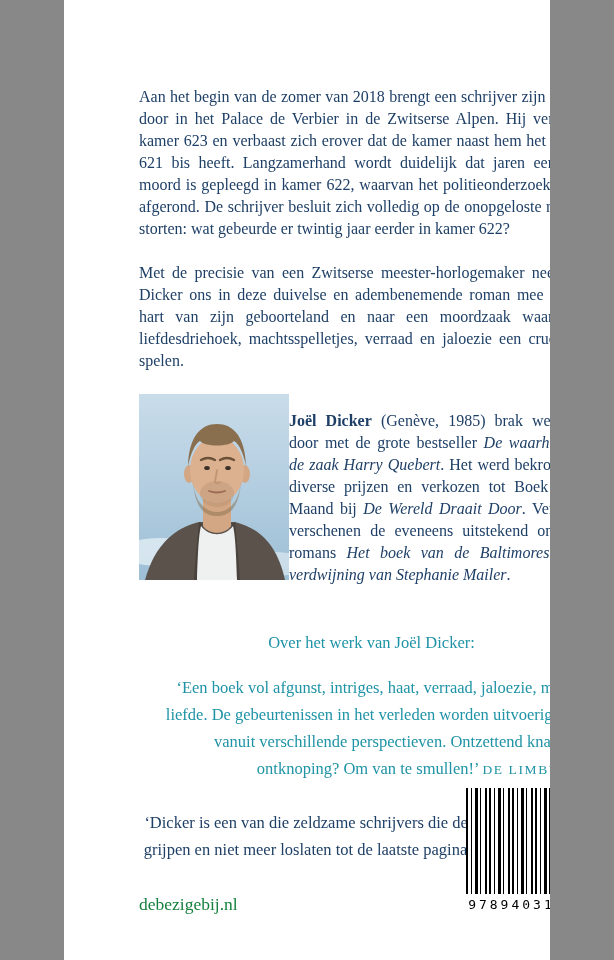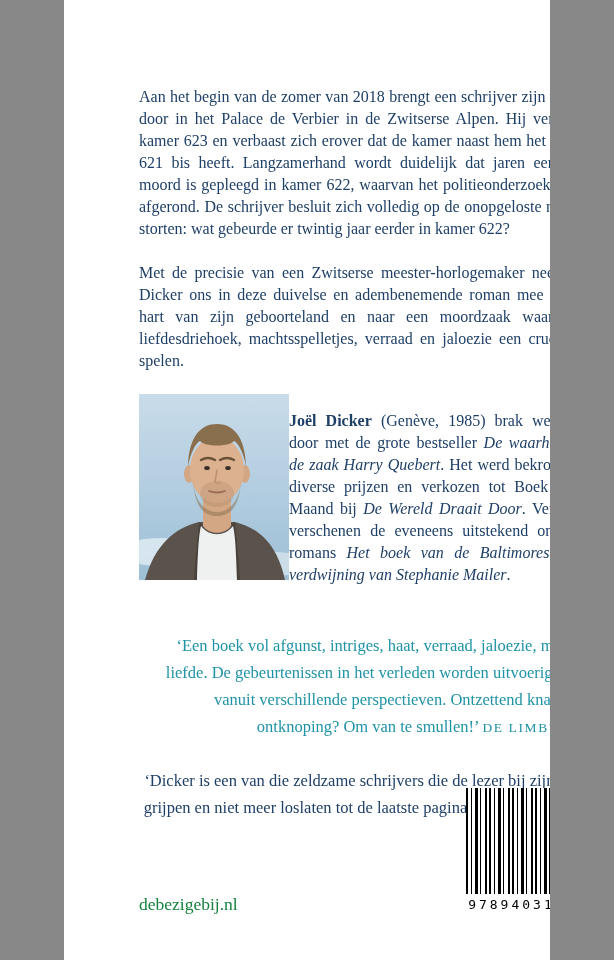--- a/index.html
+++ b/index.html
@@ -130,20 +130,21 @@
           <path d="M78,76 L76,88 Q78.5,90.5 81,88" stroke="#c09270" stroke-width="1.6" fill="none" stroke-linecap="round"></path>
 
           <path d="M70,97 Q78,100 86,97" stroke="#9c6b54" stroke-width="1.8" fill="none" stroke-linecap="round"></path>
         </svg>
       </div>
       <p class="bio-text">
         <span class="b">Joël Dicker</span><span> (Genève, 1985) brak wereldwijd door met de grote bestseller </span><span class="i">De waarheid over de zaak Harry Quebert</span><span>. Het werd bekroond met diverse prijzen en verkozen tot Boek van de Maand bij </span><span class="i">De Wereld Draait Door</span><span>. Vervolgens verschenen de eveneens uitstekend ontvangen romans </span><span class="i">Het boek van de Baltimores</span><span> en </span><span class="i">De verdwijning van Stephanie Mailer</span><span>.</span>
       </p>
     </div>
 
+    <p class="quotes-heading">Over het werk van Joël Dicker:</p>
 
     <p class="quote teal">
       <span>‘Een boek vol afgunst, intriges, haat, verraad, jaloezie, maar ook liefde. De gebeurtenissen in het verleden worden uitvoerig verteld vanuit verschillende perspectieven. Ontzettend knap, en de ontknoping? Om van te smullen!’ </span><span class="source">DE LIMBURGER</span>
     </p>
 
     <p class="quote navy">
       <span>‘Dicker is een van die zeldzame schrijvers die de lezer bij zijn nekvel grijpen en niet meer loslaten tot de laatste pagina.’ </span><span class="source">DE STANDAARD</span>
     </p>
 
   </div>

